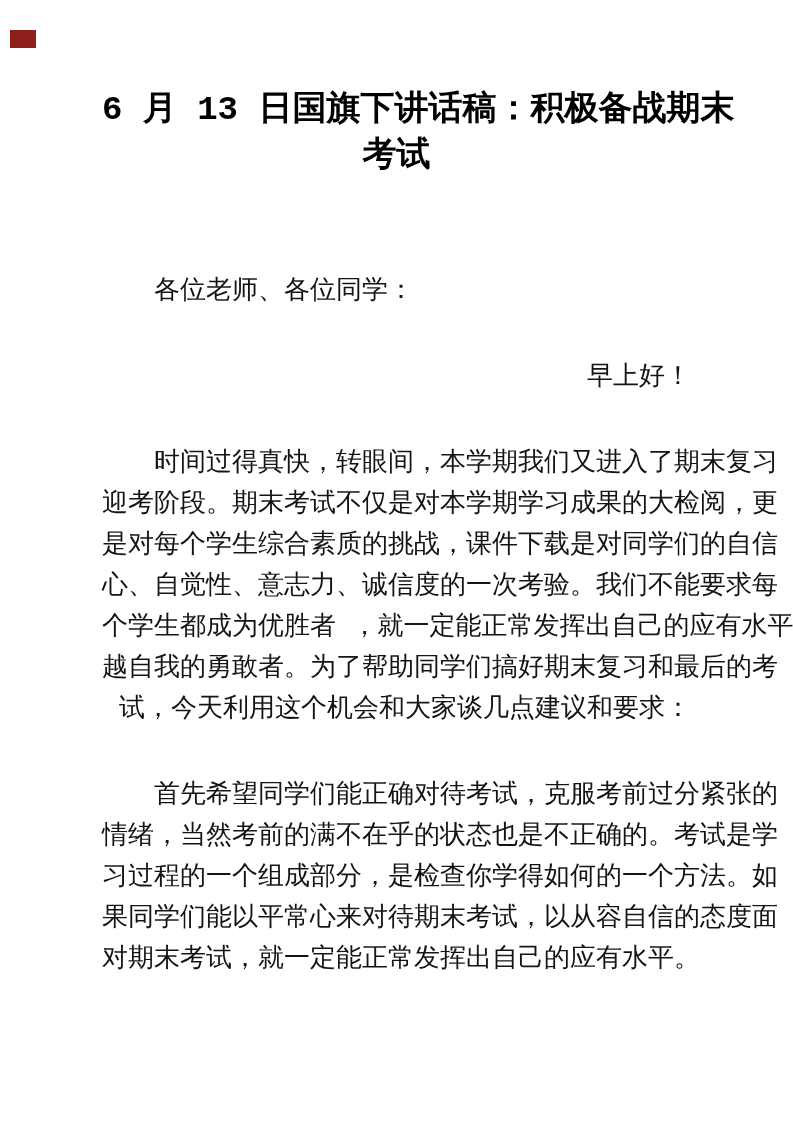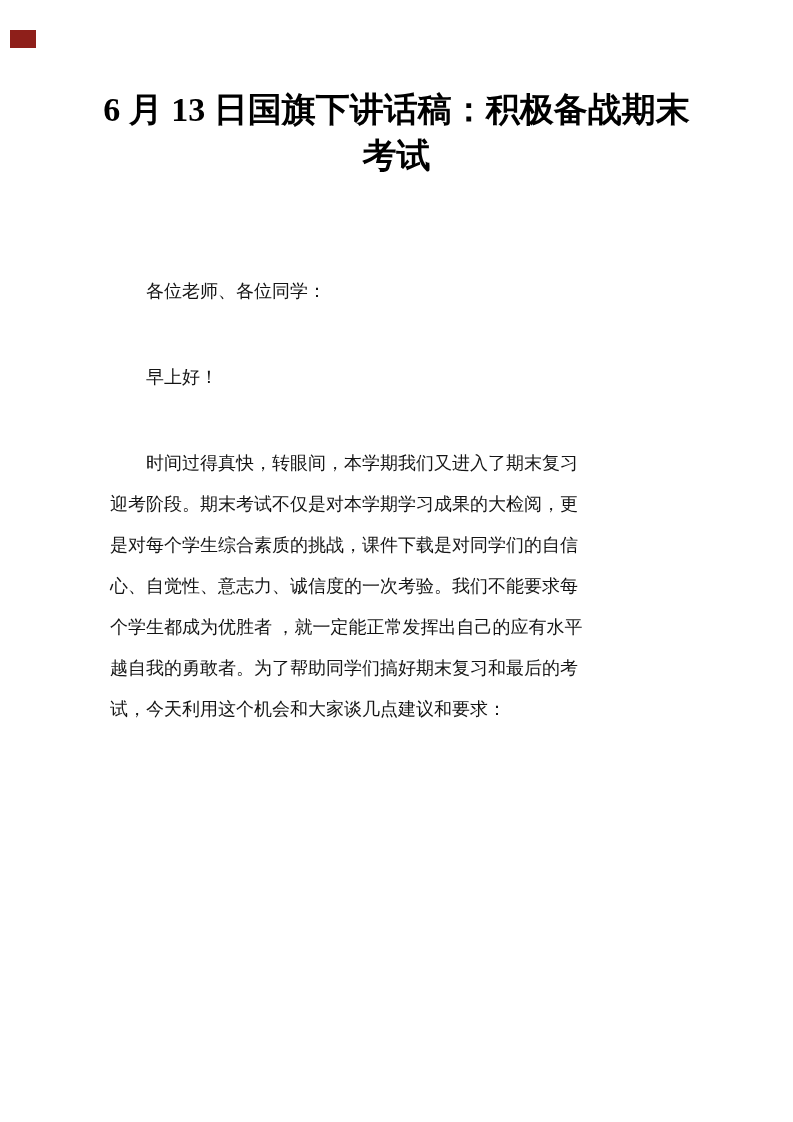--- a/index.html
+++ b/index.html
@@ -6,21 +6,21 @@
     margin: 0;
     padding: 0;
     background: #ffffff;
   }
   .page {
     position: relative;
     width: 793px;
     height: 1122px;
     background: #ffffff;
     overflow: hidden;
-    font-family: Liberation Serif, serif;
+    font-family: Liberation Mono, monospace;
     color: #0a0a0a;
   }
   .logo-mark {
     position: absolute;
     left: 10px;
     top: 30px;
     width: 26px;
     height: 18px;
     background: #8e1f1a;
   }
@@ -34,29 +34,30 @@
     line-height: 46px;
     color: #000000;
     text-align: center;
     white-space: pre;
     letter-spacing: 0;
   }
   .paragraphs {
     margin-top: 92px;
   }
   .para {
-    margin: 8px;
-    font-size: 18px;
+    margin: 0;
+    font-size: 26px;
     line-height: 41px;
     white-space: pre;
     text-indent: 2em;
     color: #141414;
   }
   .para + .para {
     margin-top: 45px;
+    text-align: right;
   }
 </style>
 </head>
 <body>
 
 <div class="page">
 
   <div class="logo-mark" style="background: rgb(142, 31, 26);"></div>
 
   <div class="content">
@@ -71,16 +72,21 @@
       <p class="para">早上好！</p>
 
       <p class="para">时间过得真快，转眼间，本学期我们又进入了期末复习
 迎考阶段。期末考试不仅是对本学期学习成果的大检阅，更
 是对每个学生综合素质的挑战，课件下载是对同学们的自信
 心、自觉性、意志力、诚信度的一次考验。我们不能要求每
 个学生都成为优胜者 ，就一定能正常发挥出自己的应有水平
 越自我的勇敢者。为了帮助同学们搞好期末复习和最后的考
 试，今天利用这个机会和大家谈几点建议和要求：</p>
 
+      <p class="para">首先希望同学们能正确对待考试，克服考前过分紧张的
+情绪，当然考前的满不在乎的状态也是不正确的。考试是学
+习过程的一个组成部分，是检查你学得如何的一个方法。如
+果同学们能以平常心来对待期末考试，以从容自信的态度面
+对期末考试，就一定能正常发挥出自己的应有水平。</p>
 
     </div>
   </div>
 </div>
 
 </body></html>

